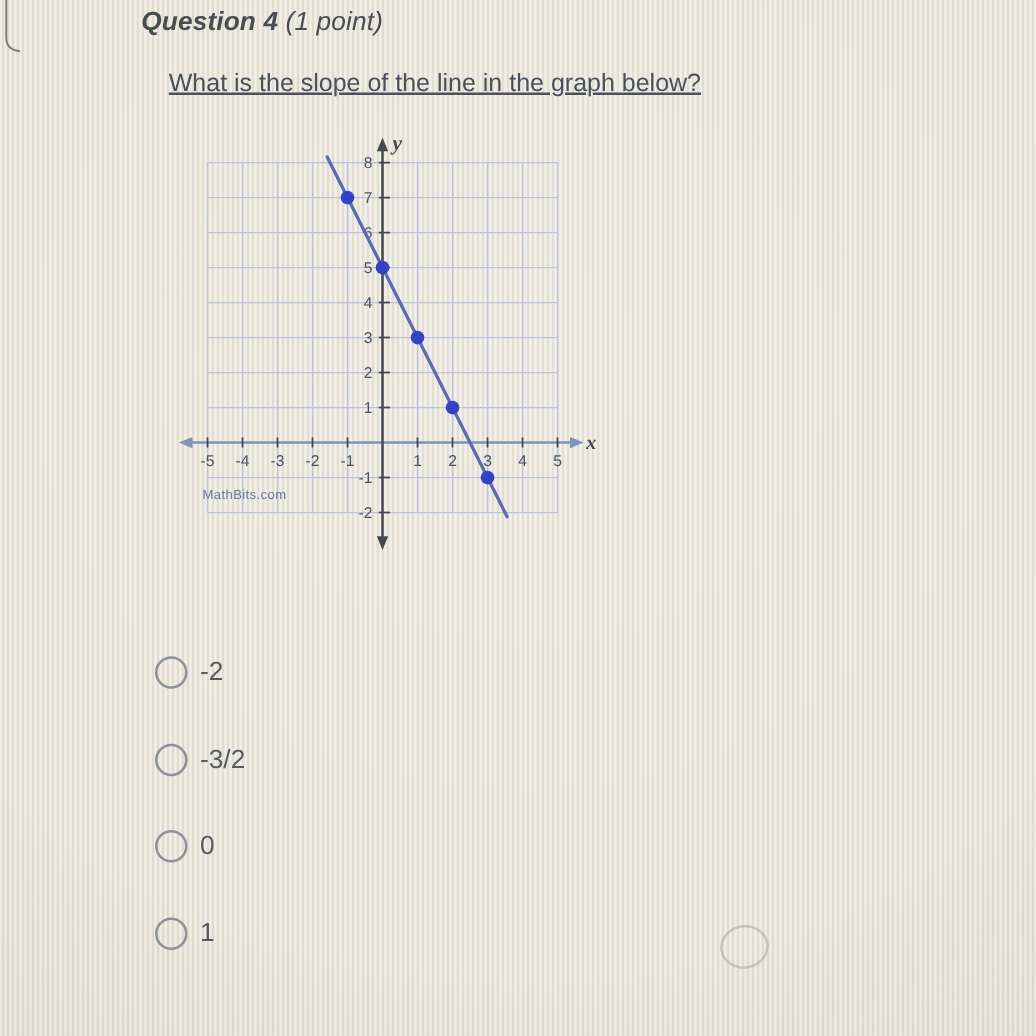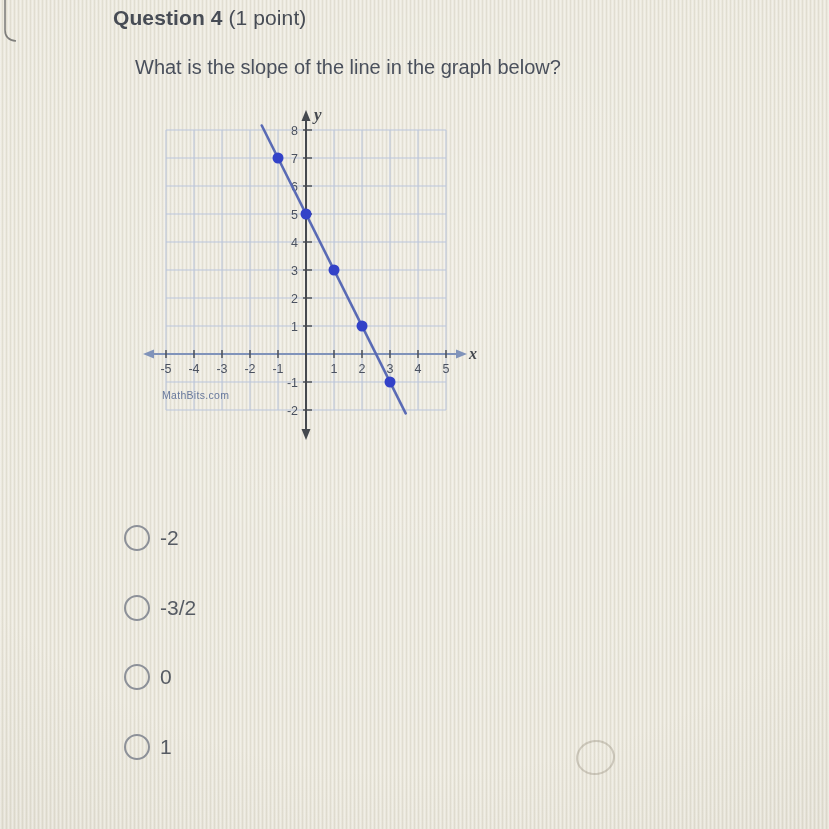--- a/index.html
+++ b/index.html
@@ -10,24 +10,24 @@
     background-image:
       repeating-linear-gradient(90deg,
         rgba(255,255,255,.30) 0px, rgba(255,255,255,.30) 1px,
         rgba(0,0,0,0) 1px, rgba(0,0,0,0) 2px,
         rgba(190,185,168,.25) 2px, rgba(190,185,168,.25) 3px,
         rgba(0,0,0,0) 3px, rgba(0,0,0,0) 4px),
       radial-gradient(120% 105% at 50% 35%,
         rgba(255,255,255,.16) 0%, rgba(0,0,0,0) 55%, rgba(100,95,80,.12) 100%);
   }
   .q-header{position:absolute;left:113px;top:6px;margin:0;
-    font-size:21px;font-weight:400;color:#474c55;letter-spacing:.1px;}
+    font-size:21px;font-weight:400;color:#474c55;letter-spacing:.1px;font-style:italic;}
   .q-header .hq{font-weight:700;}
   .q-prompt{position:absolute;left:135px;top:56px;margin:0;
-    font-size:20px;color:#4a505c;}
+    font-size:20px;color:#4a505c;text-decoration:underline;}
   #graph{position:absolute;left:138px;top:98px;}
   .option{position:absolute;left:124px;height:30px;display:flex;align-items:center;gap:10px;cursor:pointer;}
   .opt-0{top:523px}.opt-1{top:593px}.opt-2{top:662px}.opt-3{top:732px}
   .radio{width:26px;height:26px;box-sizing:border-box;border:2px solid #8d9199;
     border-radius:50%;background:transparent;flex:0 0 auto;}
   .opt-label{font-size:21px;color:#565b63;}
   .corner-mark{position:absolute;left:0;top:0;}
   .ghost-ring{position:absolute;left:576px;top:740px;width:35px;height:31px;
     border:2px solid rgba(140,133,116,.35);border-radius:50%;transform:rotate(-10deg);}
 </style>

